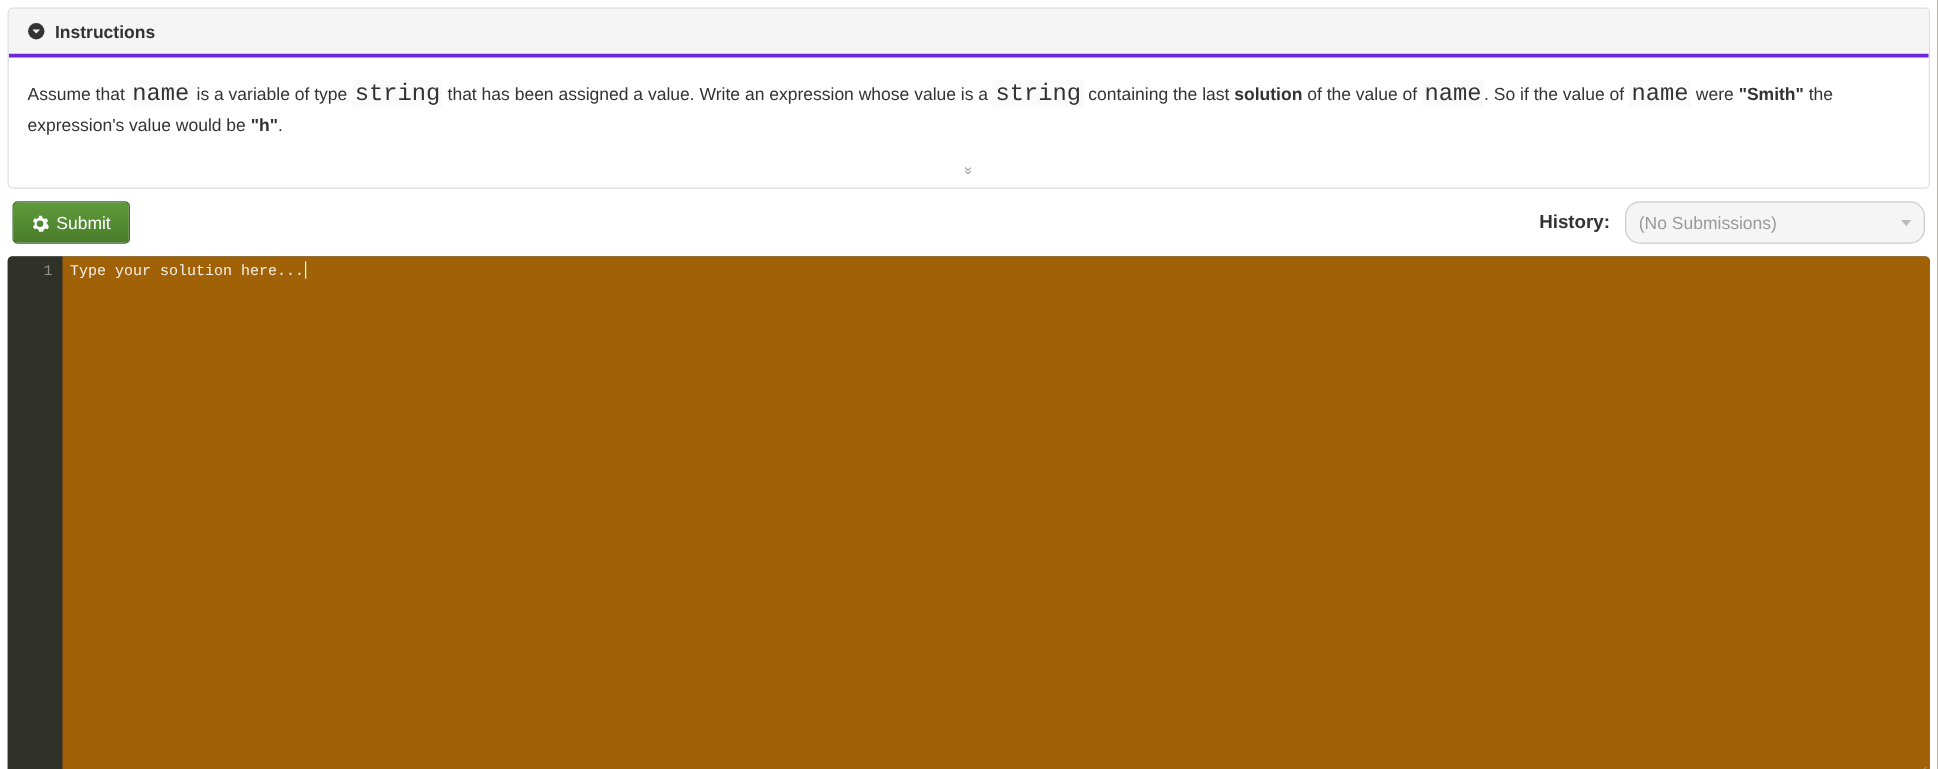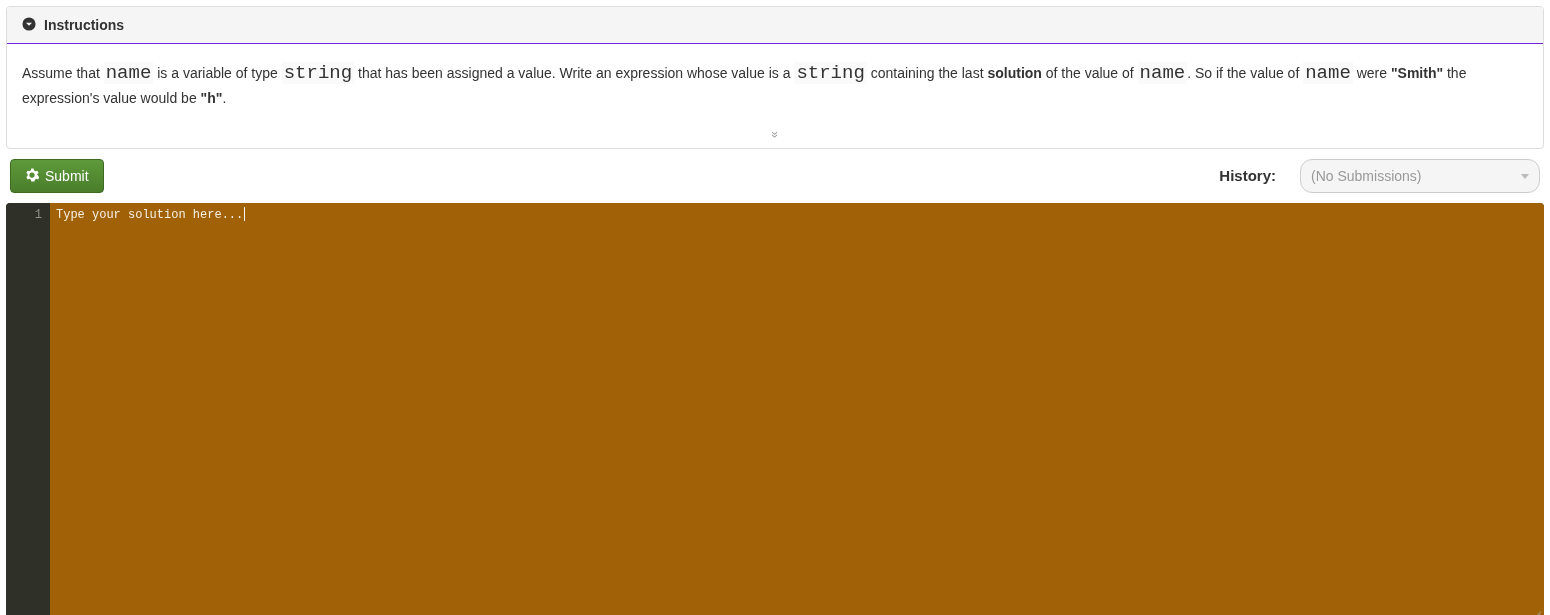--- a/index.html
+++ b/index.html
@@ -12,23 +12,23 @@
   }
   .panel {
     border: 1px solid #ddd;
     border-radius: 4px;
     margin: 4px;
     overflow: hidden;
   }
   .panel-header {
     background: #f5f5f5;
     padding: 10px 15px;
-    border-bottom: 1px solid #6d28d9;
-    display: flex;
-    align-items: flex-start;
+    border-bottom: 3px solid #6d28d9;
+    display: flex;
+    align-items: center;
     gap: 8px;
     cursor: pointer;
   }
   .panel-header .title {
     font-weight: bold;
     color: #333;
     font-size: 14px;
   }
   .panel-header svg { display: block; }
   .panel-body {
@@ -62,28 +62,28 @@
   .btn {
     background: #4a7d2b;
     background: linear-gradient(#5e9a3b, #4a7d2b);
     color: #fff;
     border: 1px solid #3d6b22;
     border-radius: 4px;
     padding: 8px 14px;
     font-size: 14px;
     cursor: pointer;
     display: inline-flex;
-    align-items: flex-start;
+    align-items: flex-end;
     gap: 6px;
   }
   .btn svg { display: block; }
   .history {
     display: flex;
     align-items: center;
-    gap: 24px;
+    gap: 12px;
   }
   .history-label {
     font-weight: bold;
     color: #333;
     font-size: 15px;
   }
   .history-select {
     width: 240px;
     height: 34px;
     border: 1px solid #ccc;

